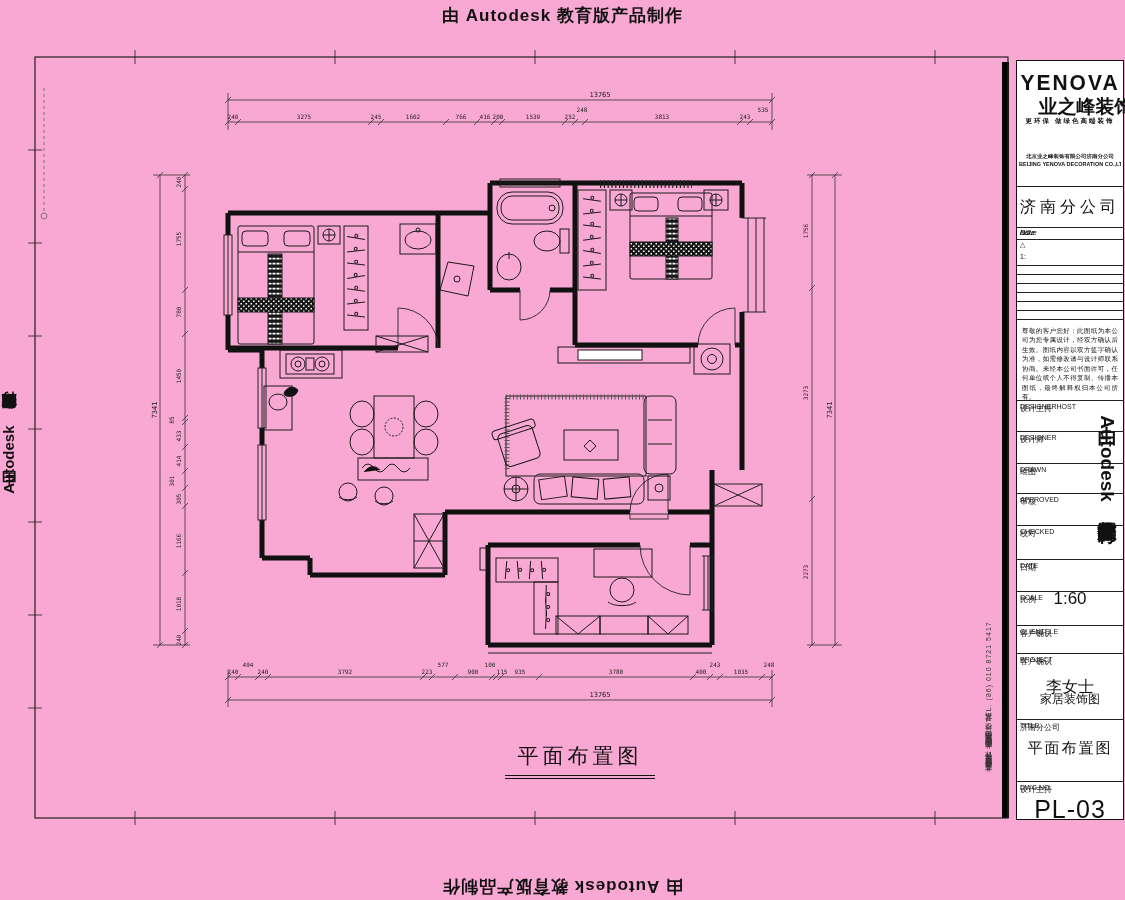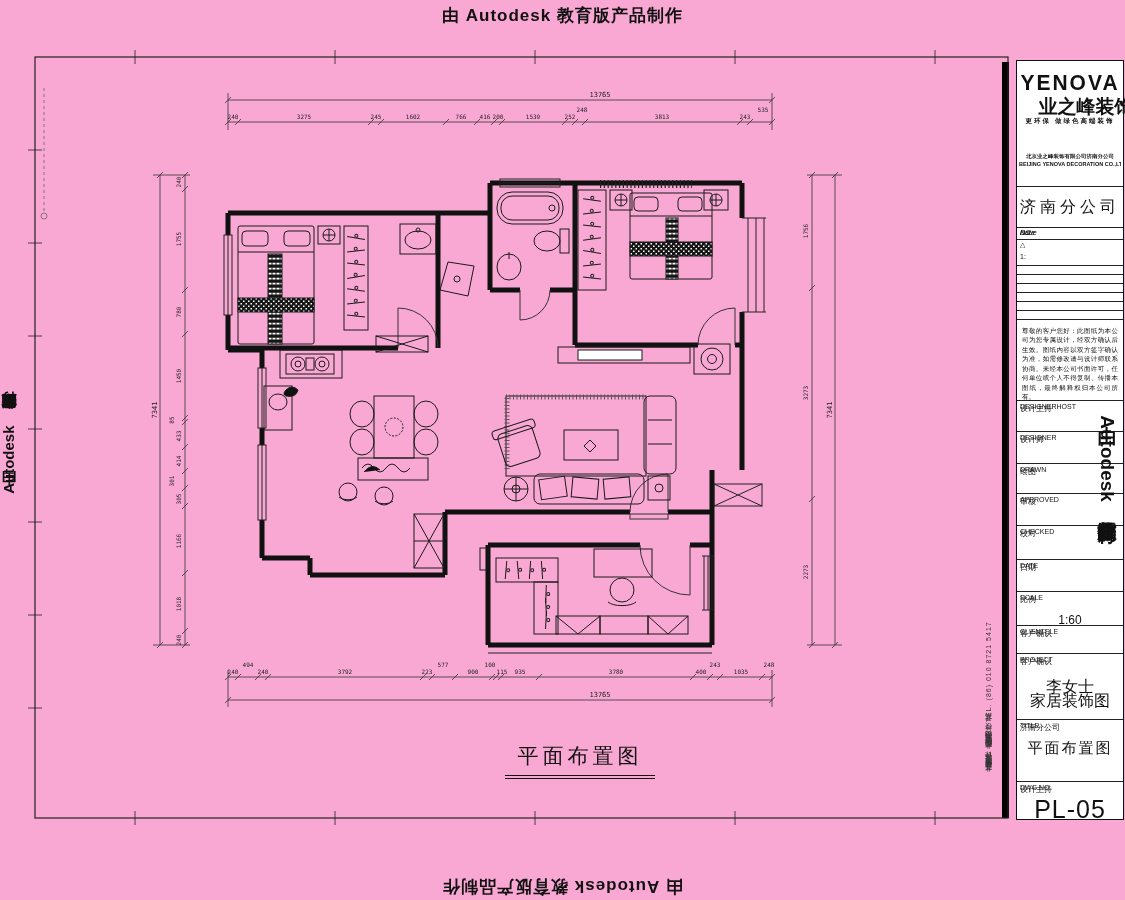--- a/index.html
+++ b/index.html
@@ -383,39 +383,39 @@
     <div class="tb-rule" style="top:498px"></div>
     <div class="tb-row" style="top:501px">
       <span class="tb-cn">日期</span>
         <span>DATE</span>
       </div>
     <div class="tb-rule" style="top:530px"></div>
     <div class="tb-row" style="top:533px">
       <span class="tb-cn">比例</span>
         <span>SCALE</span>
       </div>
-    <div class="val-center" style="top:552px;font-size:12px">1:60</div>
+    <div class="val-center" style="top:528px;font-size:17px">1:60</div>
     <div class="tb-rule" style="top:564px"></div>
     <div class="tb-row" style="top:567px">
       <span class="tb-cn">客户确认</span>
         <span>CLIENTELE</span>
       </div>
     <div class="tb-rule" style="top:592px"></div>
     <div class="tb-row" style="top:595px">
       <span class="tb-cn">客户确认</span>
         <span>PROJECT</span>
       </div>
     <div class="val-center" style="top:616px;font-size:16px">李女士</div>
-    <div class="val-center" style="top:630px;font-size:16px">家居装饰图</div>
+    <div class="val-center" style="top:630px;font-size:12px">家居装饰图</div>
     <div class="tb-rule" style="top:658px"></div>
     <div class="tb-row" style="top:661px">
       <span class="tb-cn">济南分公司</span>
         <span>TITLE</span>
       </div>
     <div class="val-center" style="top:678px;font-size:15px;letter-spacing:2px">平面布置图</div>
     <div class="tb-rule" style="top:720px"></div>
     <div class="tb-row" style="top:723px">
       <span class="tb-cn">设计主持</span>
         <span>DWG.NO</span>
       </div>
-    <div class="val-center pl" style="top:734px">PL-05</div>
+    <div class="val-center pl" style="top:734px">PL-03</div>
   </div>
 </div>
 
 </body></html>

